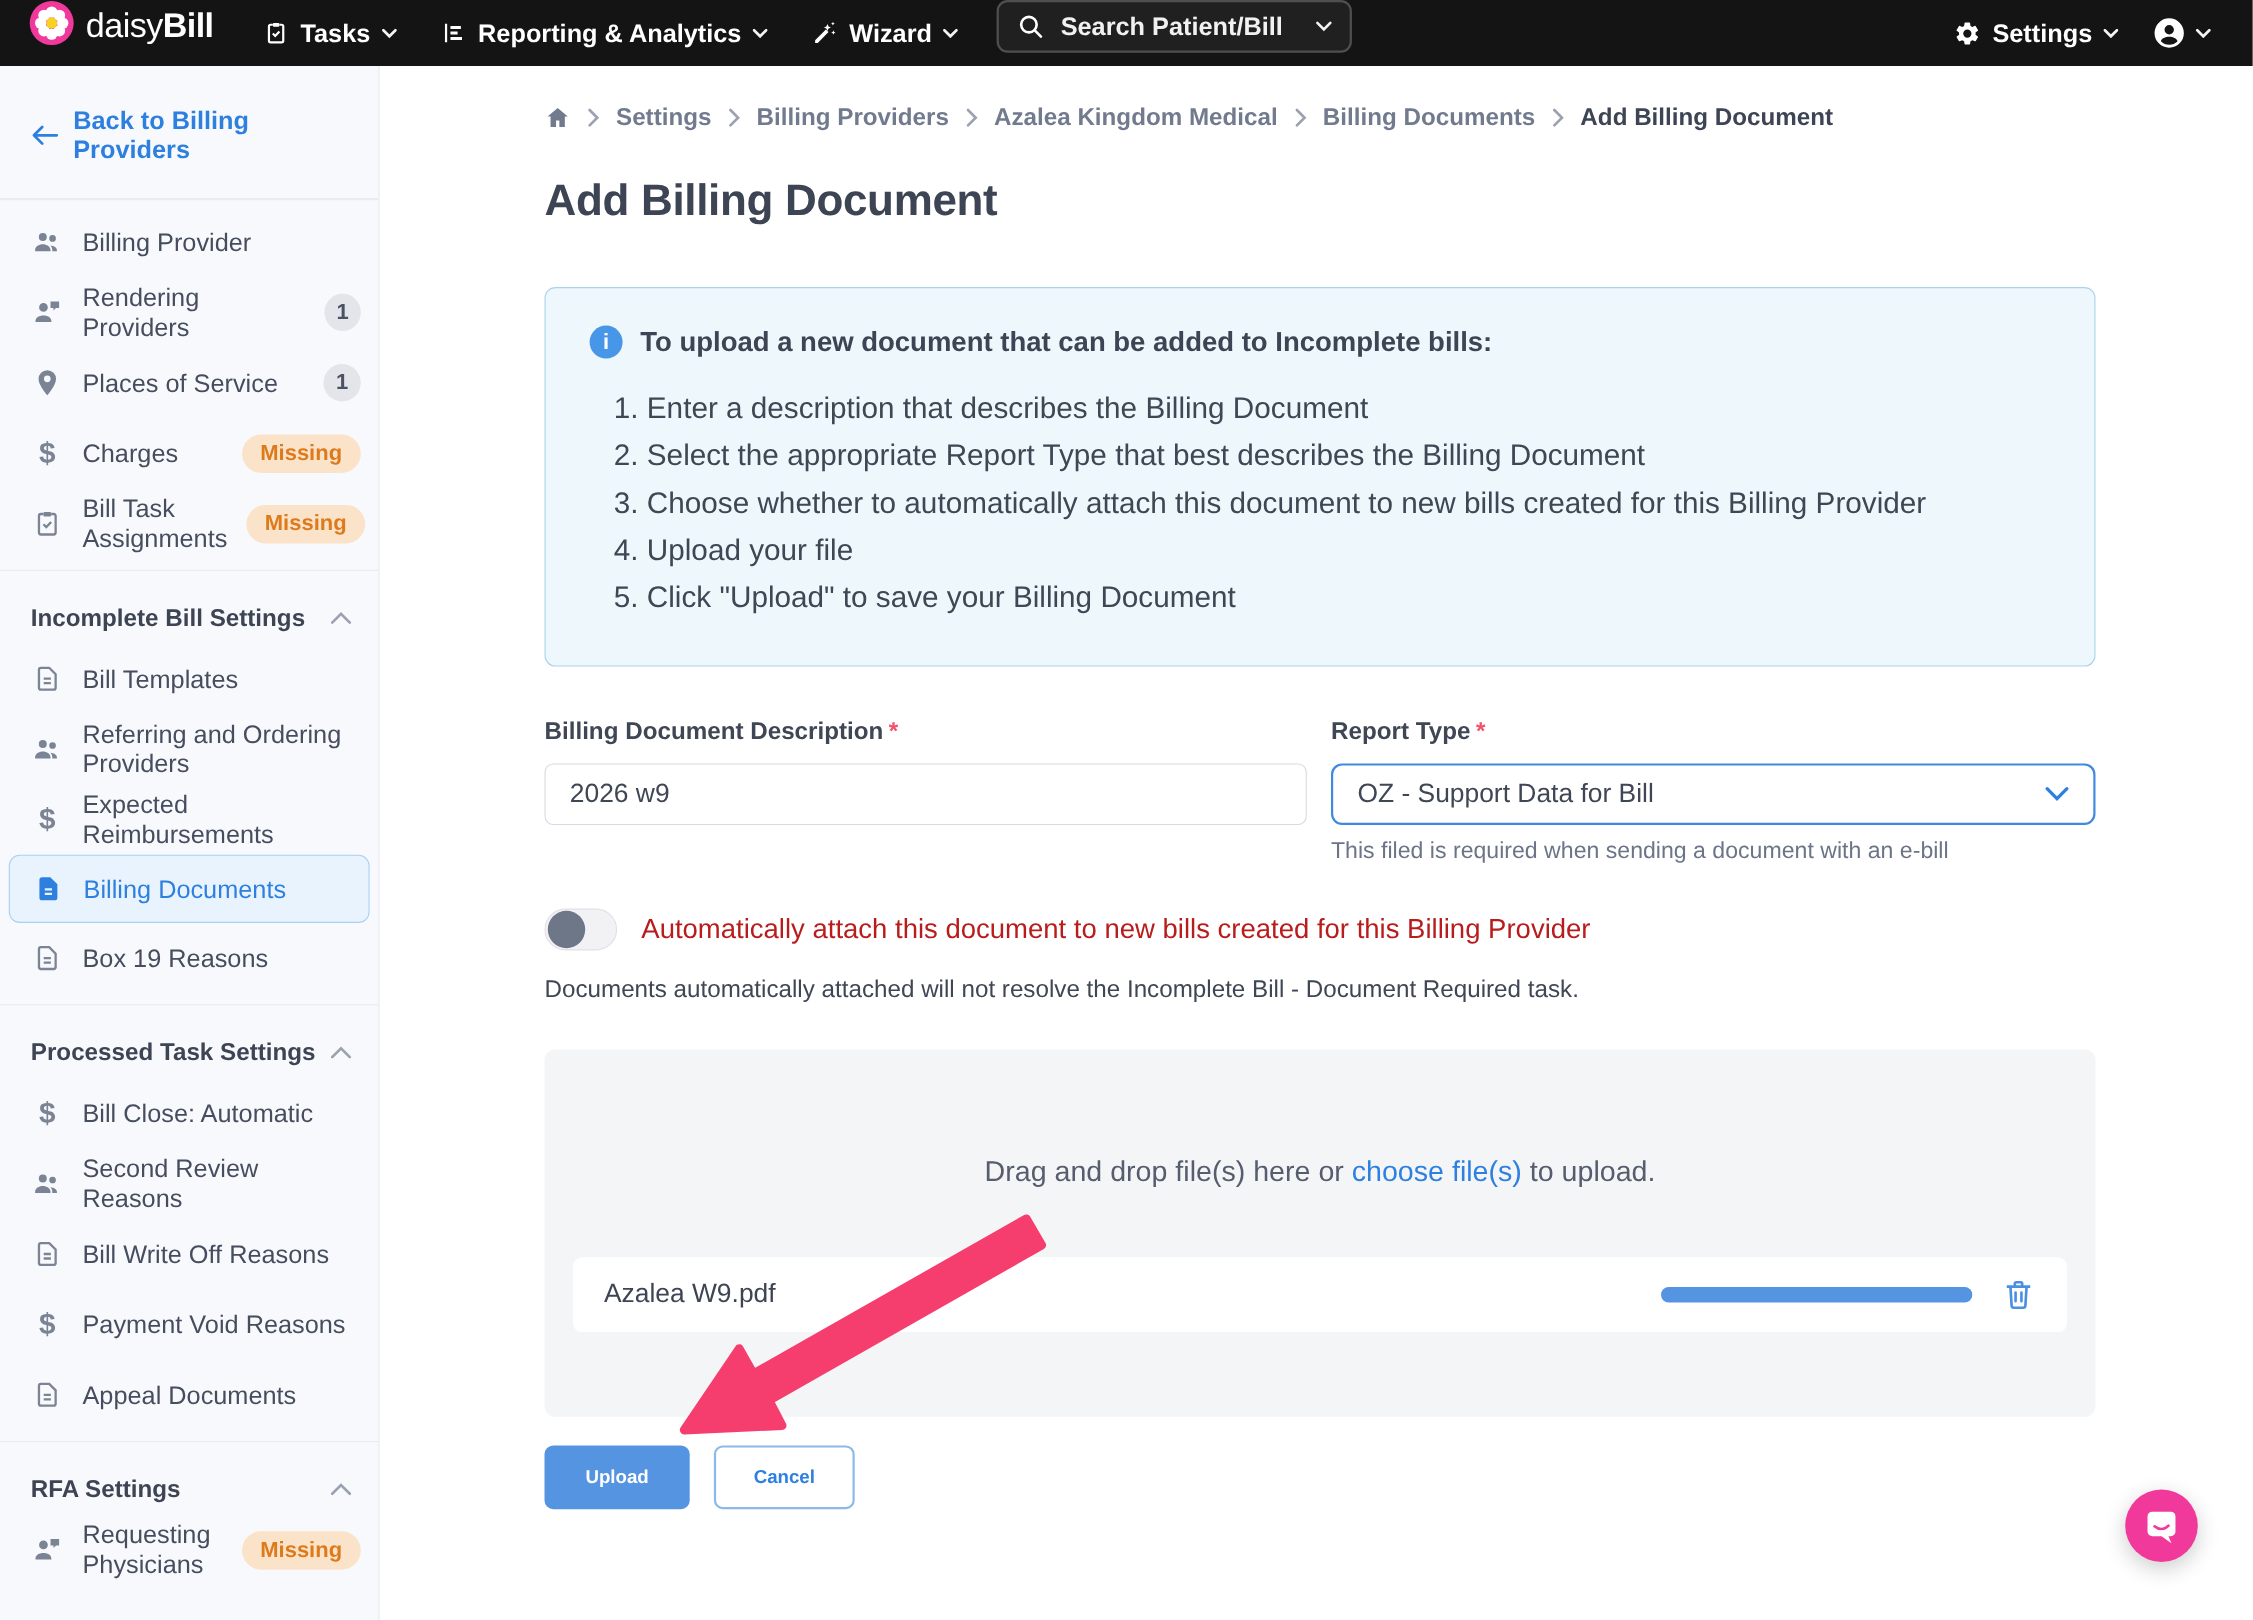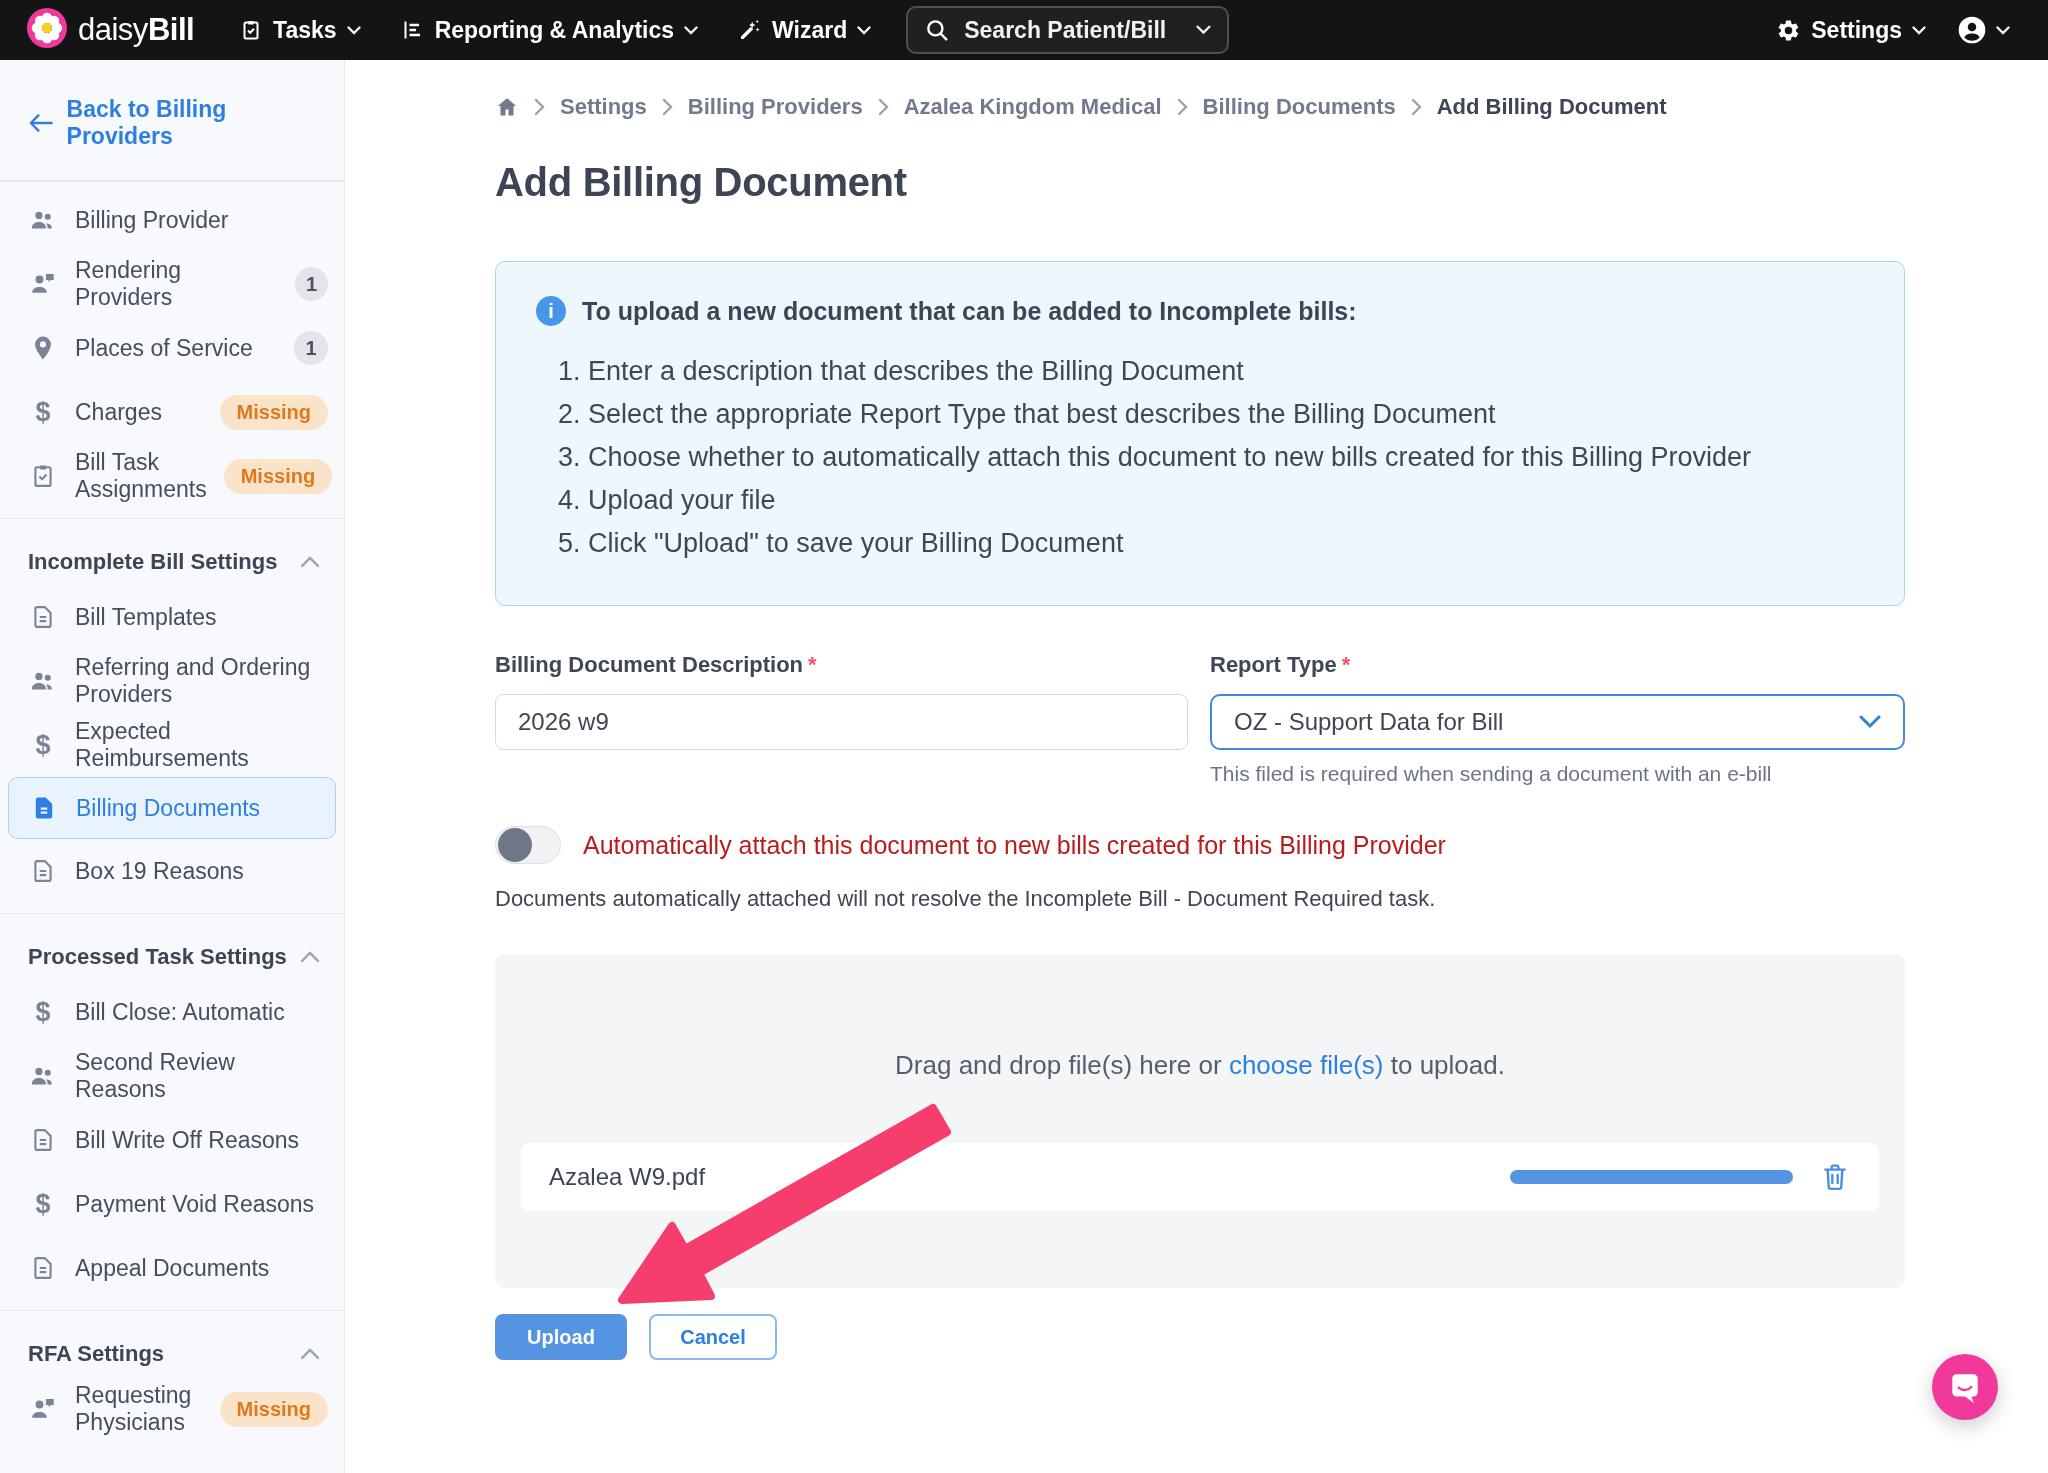--- a/index.html
+++ b/index.html
@@ -4,21 +4,21 @@
 <style>
   * { box-sizing: border-box; margin: 0; padding: 0; }
   html,body { overflow: hidden; }
   body {
     width: 2048px; height: 1473px;
     font-family: "Liberation Sans", sans-serif;
     background: #ffffff; color: #3f4654; position: relative;
   }
   
   .navbar {
-    height: 60px; background: #141414; display: flex; align-items: center;
+    height: 60px; background: #141414; display: flex; align-items: flex-start;
     padding: 0 38px 0 26px; gap: 6px; color: #fff;
   }
   .brand { display: flex; align-items: center; gap: 10px; margin-right: 22px; }
   .brand-text { font-size: 31px; letter-spacing: -0.5px; }
   .brand-text .light { font-weight: 400; }
   .brand-text .bold { font-weight: 800; }
   .nav-item {
     display: flex; align-items: center; gap: 10px; font-weight: 700; font-size: 23px;
     padding: 0 17px; height: 60px; cursor: pointer; white-space: nowrap;
   }
@@ -126,21 +126,21 @@
   .drop-text .link { color: #2d7fe0; cursor: pointer; }
   .file-row {
     margin-top: 62px; background: #fff; border-radius: 8px; height: 68px;
     display: flex; align-items: center; padding: 0 28px;
   }
   .file-name { font-size: 24px; color: #3d4453; }
   .progress { margin-left: auto; width: 283px; height: 14px; border-radius: 7px; background: #5494e0; }
   .trash { margin-left: 26px; width: 32px; height: 32px; cursor: pointer; display: flex; }
   
   .btn-row { margin-top: 26px; display: flex; gap: 22px; }
-  .btn { height: 46px; border-radius: 8px; font-size: 20px; font-weight: 800;
+  .btn { height: 58px; border-radius: 8px; font-size: 17px; font-weight: 800;
     display: flex; align-items: center; justify-content: center; cursor: pointer;
     font-family: "Liberation Sans", sans-serif; }
   .btn-primary { width: 132px; background: #5494e0; color: #fff; border: none; }
   .btn-secondary { width: 128px; background: #fff; color: #2d7fe0; border: 2px solid #8cb8ea; }
   
   .annotation-layer { position: absolute; inset: 0; width: 2048px; height: 1473px;
     pointer-events: none; z-index: 40; }
   .chat-fab {
     position: absolute; right: 50px; bottom: 53px; width: 66px; height: 66px;
     border-radius: 50%; background: #f0399b; display: flex; align-items: center;

